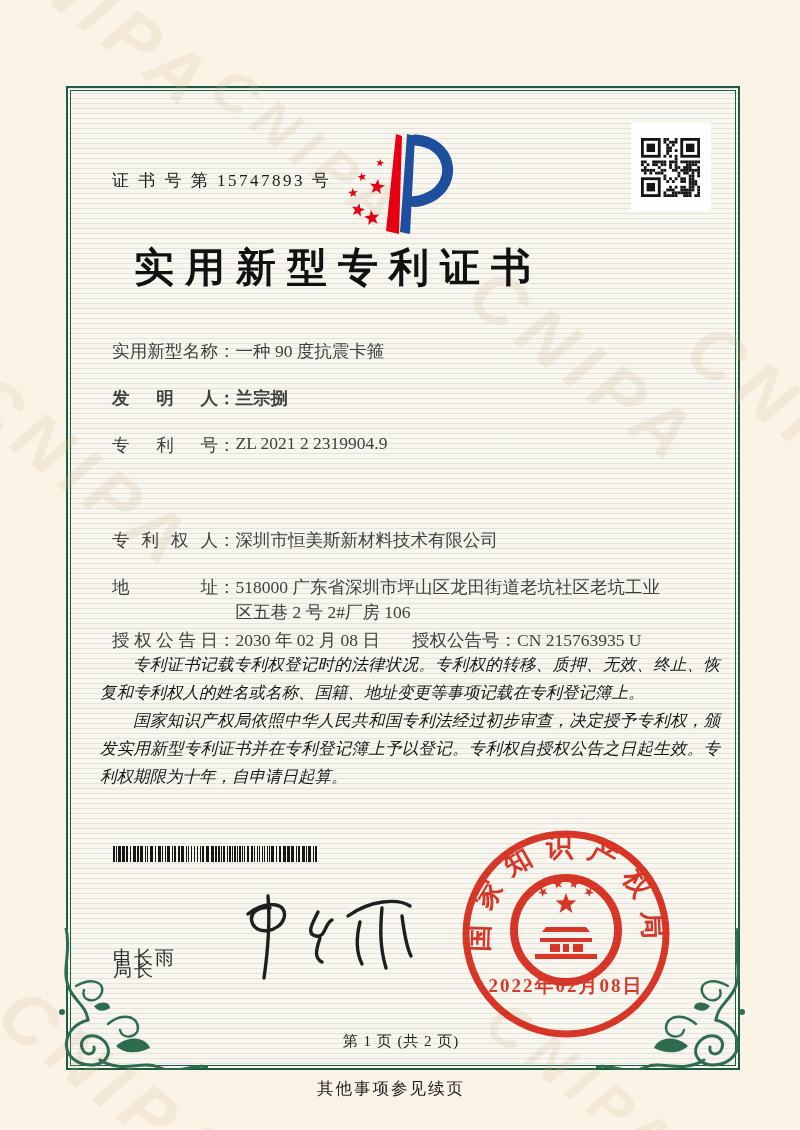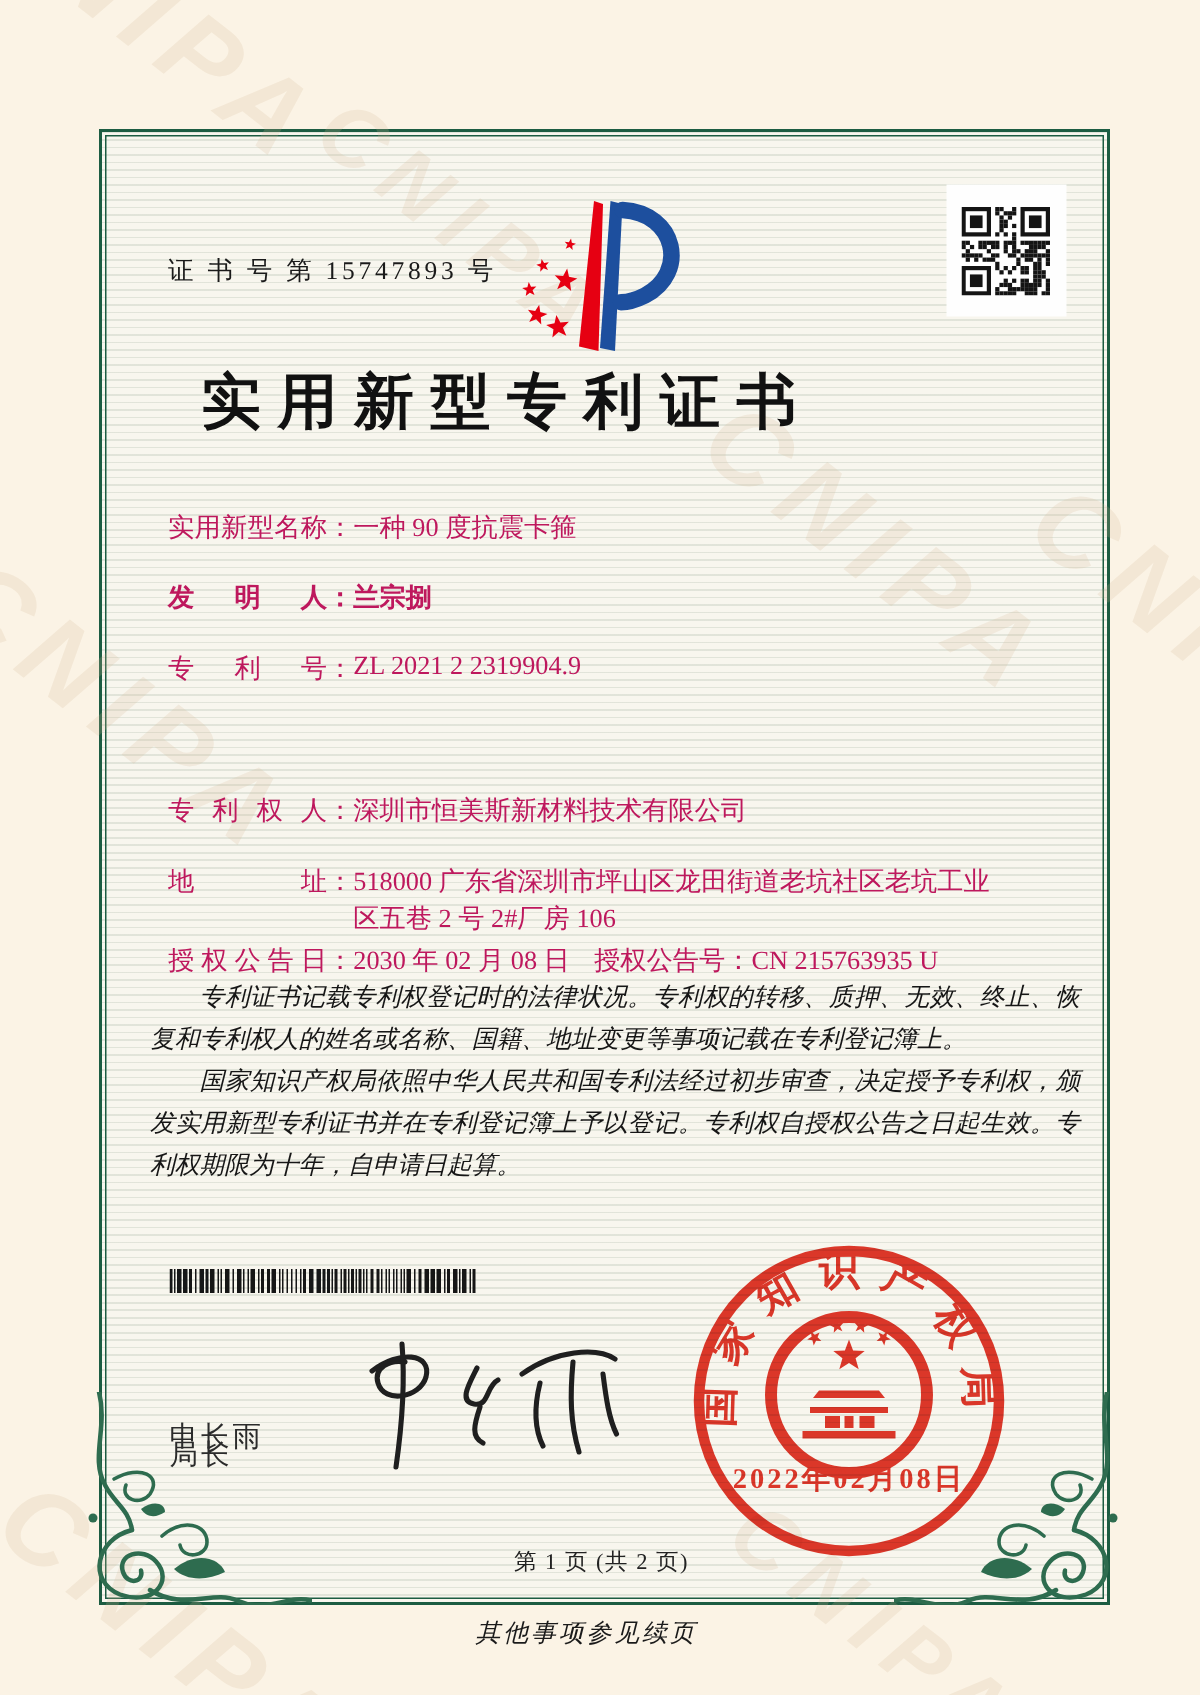--- a/index.html
+++ b/index.html
@@ -18,42 +18,42 @@
       background:
         repeating-linear-gradient(to bottom, rgba(160,176,158,.26) 0 1px, rgba(160,176,158,0) 1px 5px),
         #f8f6ee;}
   .frame-inner{position:absolute;inset:2px;border:1px solid var(--border-green,#1c5c42);}
 
   .abs{position:absolute;z-index:2;}
   .cert-no{left:112px;top:137px;font-size:17px;letter-spacing:2.5px;color:#1a1a1a;margin-top:32px;}
   .title{left:0;top:240px;width:676px;text-align:center;font-size:40px;font-weight:bold;
          letter-spacing:11px;color:#111;margin:0;}
 
-  .row{left:112px;font-size:17.5px;color:#be185d;white-space:nowrap;}
+  .row{left:112px;font-size:17.5px;color:#404040;white-space:nowrap;}
   .lbl{display:inline-block;width:106px;text-align:justify;text-align-last:justify;vertical-align:top;}
   .colon{vertical-align:top;}
   .val{vertical-align:top;}
   .val-block{display:inline-block;width:430px;white-space:normal;vertical-align:top;line-height:25px;}
   .val-block span{display:block;}
-  .grant2{position:absolute;left:284px;top:0;white-space:nowrap;}
+  .grant2{position:absolute;left:300px;top:0;white-space:nowrap;}
 
   .paras{left:100px;top:651px;width:620px;font-size:16.5px;line-height:28px;color:#161616;
          font-style:italic;text-align:justify;}
   .paras p{margin:0;text-indent:2em;}
 
   .qr-patch{left:631px;top:123px;width:80px;height:88px;background:#fefefe;z-index:2;}
   #qr{position:absolute;left:10px;top:15px;}
 
   .director-title{left:113px;top:913px;font-family:Liberation Mono, monospace;
        font-size:19px;color:#2b2b2b;letter-spacing:2px;margin-top:44px;}
   .director-name{left:113px;top:945px;font-family:"Liberation Sans","DejaVu Sans",sans-serif;
        font-size:19px;color:#2b2b2b;letter-spacing:2px;}
 
   .page-info{left:66px;top:1032px;width:670px;text-align:center;font-size:15px;color:#222;letter-spacing:1px;}
-  .cont-note{left:66px;top:1078px;width:650px;text-align:center;font-size:16.5px;font-style:italic;color:#1a1a1a;letter-spacing:2px;}
+  .cont-note{left:66px;top:1078px;width:650px;text-align:center;font-size:16.5px;color:#1a1a1a;letter-spacing:2px;}
 
   .sig{z-index:3;}
   .sig path{stroke:#1f1f1f;stroke-width:3.4;fill:none;stroke-linecap:round;stroke-linejoin:round;}
 
   .seal{z-index:4;opacity:.93;mix-blend-mode:multiply;}
   .seal-stroke{stroke:var(--seal-red,#e02a1c);fill:none;}
   .seal-fill{fill:var(--seal-red,#e02a1c);}
   .seal-text{fill:var(--seal-red,#e02a1c);font-family:"Liberation Serif","DejaVu Serif",serif;
        font-weight:bold;font-size:27px;letter-spacing:13px;}
   .seal-date{fill:var(--seal-red,#e02a1c);font-family:"Liberation Serif","DejaVu Serif",serif;

